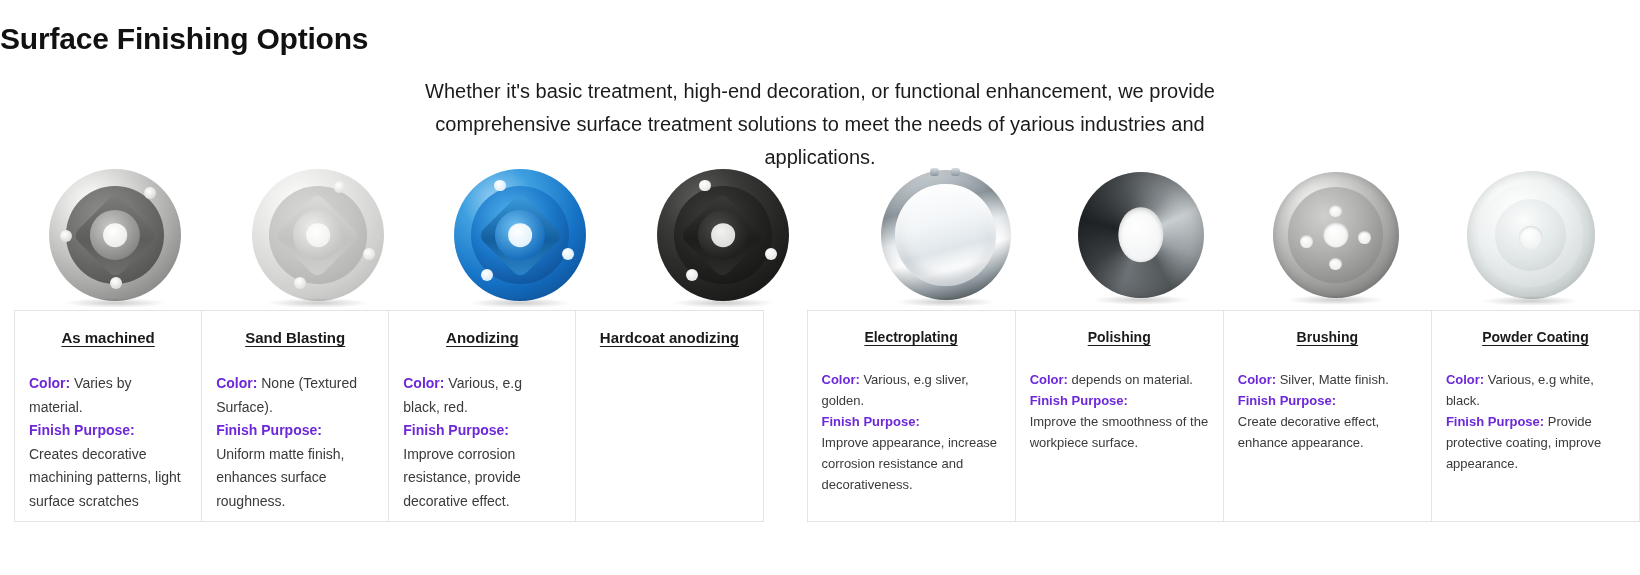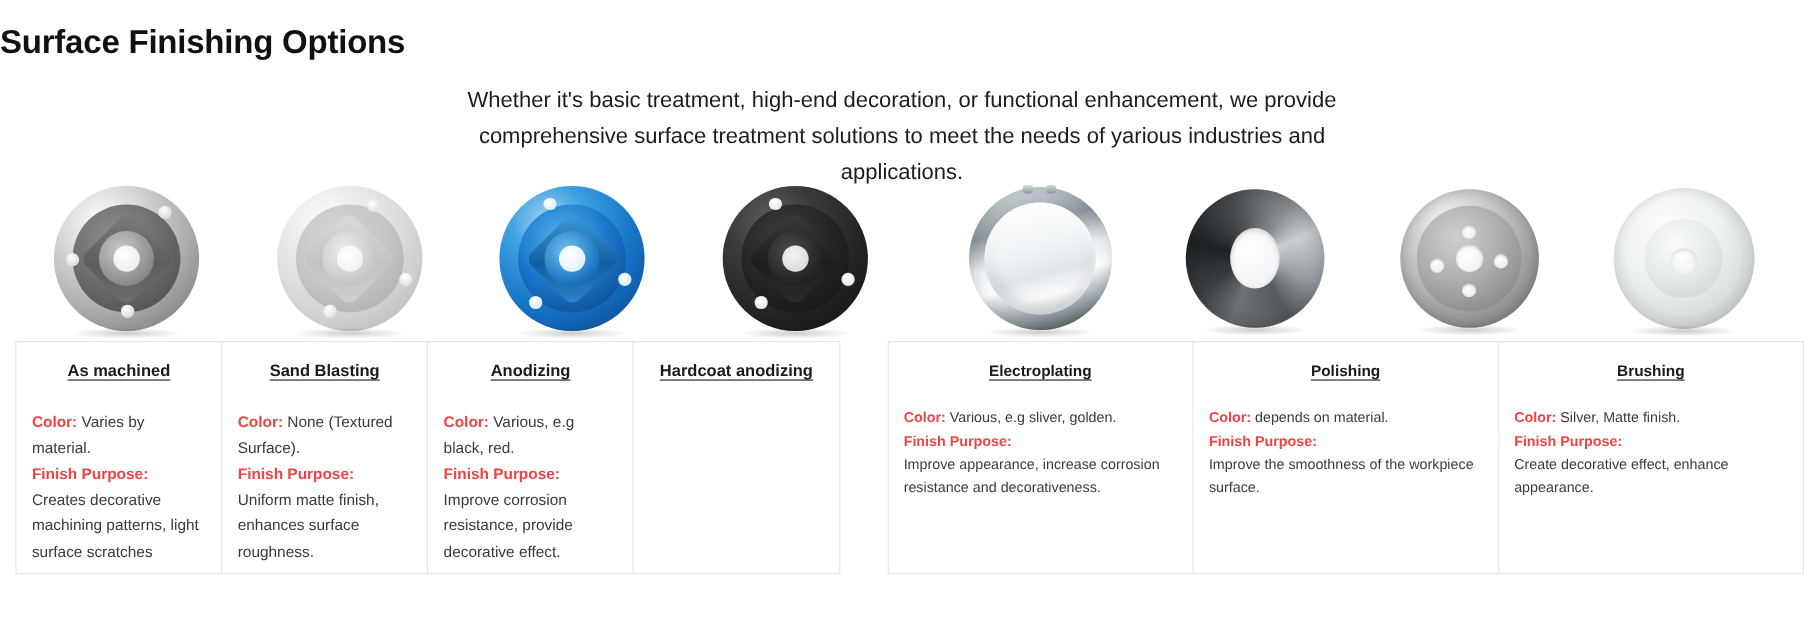--- a/index.html
+++ b/index.html
@@ -291,21 +291,21 @@
     white-space: nowrap;
   }
   .table.right .cell-title { font-size: 14px; margin-bottom: 24px; }
 
   .cell-body {
     font-size: 14px;
     line-height: 1.68;
     color: #3a3a3a;
   }
   .table.right .cell-body { font-size: 13px; line-height: 1.62; }
-  .cell-body b { color: #ef4444; font-weight: bold; }
+  .cell-body b { color: #6d28d9; font-weight: bold; }
 </style>
 </head>
 <body>
 
 <h1 class="page-title">Surface Finishing Options</h1>
 <p class="page-subtitle">Whether it's basic treatment, high-end decoration, or functional enhancement, we provide comprehensive surface treatment solutions to meet the needs of yarious industries and applications.</p>
 
 <div class="images-row">
 
   <div class="img-group left">
@@ -475,15 +475,24 @@
     <div class="cell">
       <div class="cell-title">Brushing</div>
       <div class="cell-body">
         <b>Color:</b>
         <span>Silver, Matte finish.</span><br>
         <b>Finish Purpose:</b><br>
         <span>Create decorative effect, enhance appearance.</span>
       </div>
     </div>
 
+    <div class="cell">
+      <div class="cell-title">Powder Coating</div>
+      <div class="cell-body">
+        <b>Color:</b>
+        <span>Various, e.g white, black.</span><br>
+        <b>Finish Purpose:</b>
+        <span>Provide protective coating, improve appearance.</span>
+      </div>
+    </div>
 
   </div>
 </div>
 
 </body></html>

